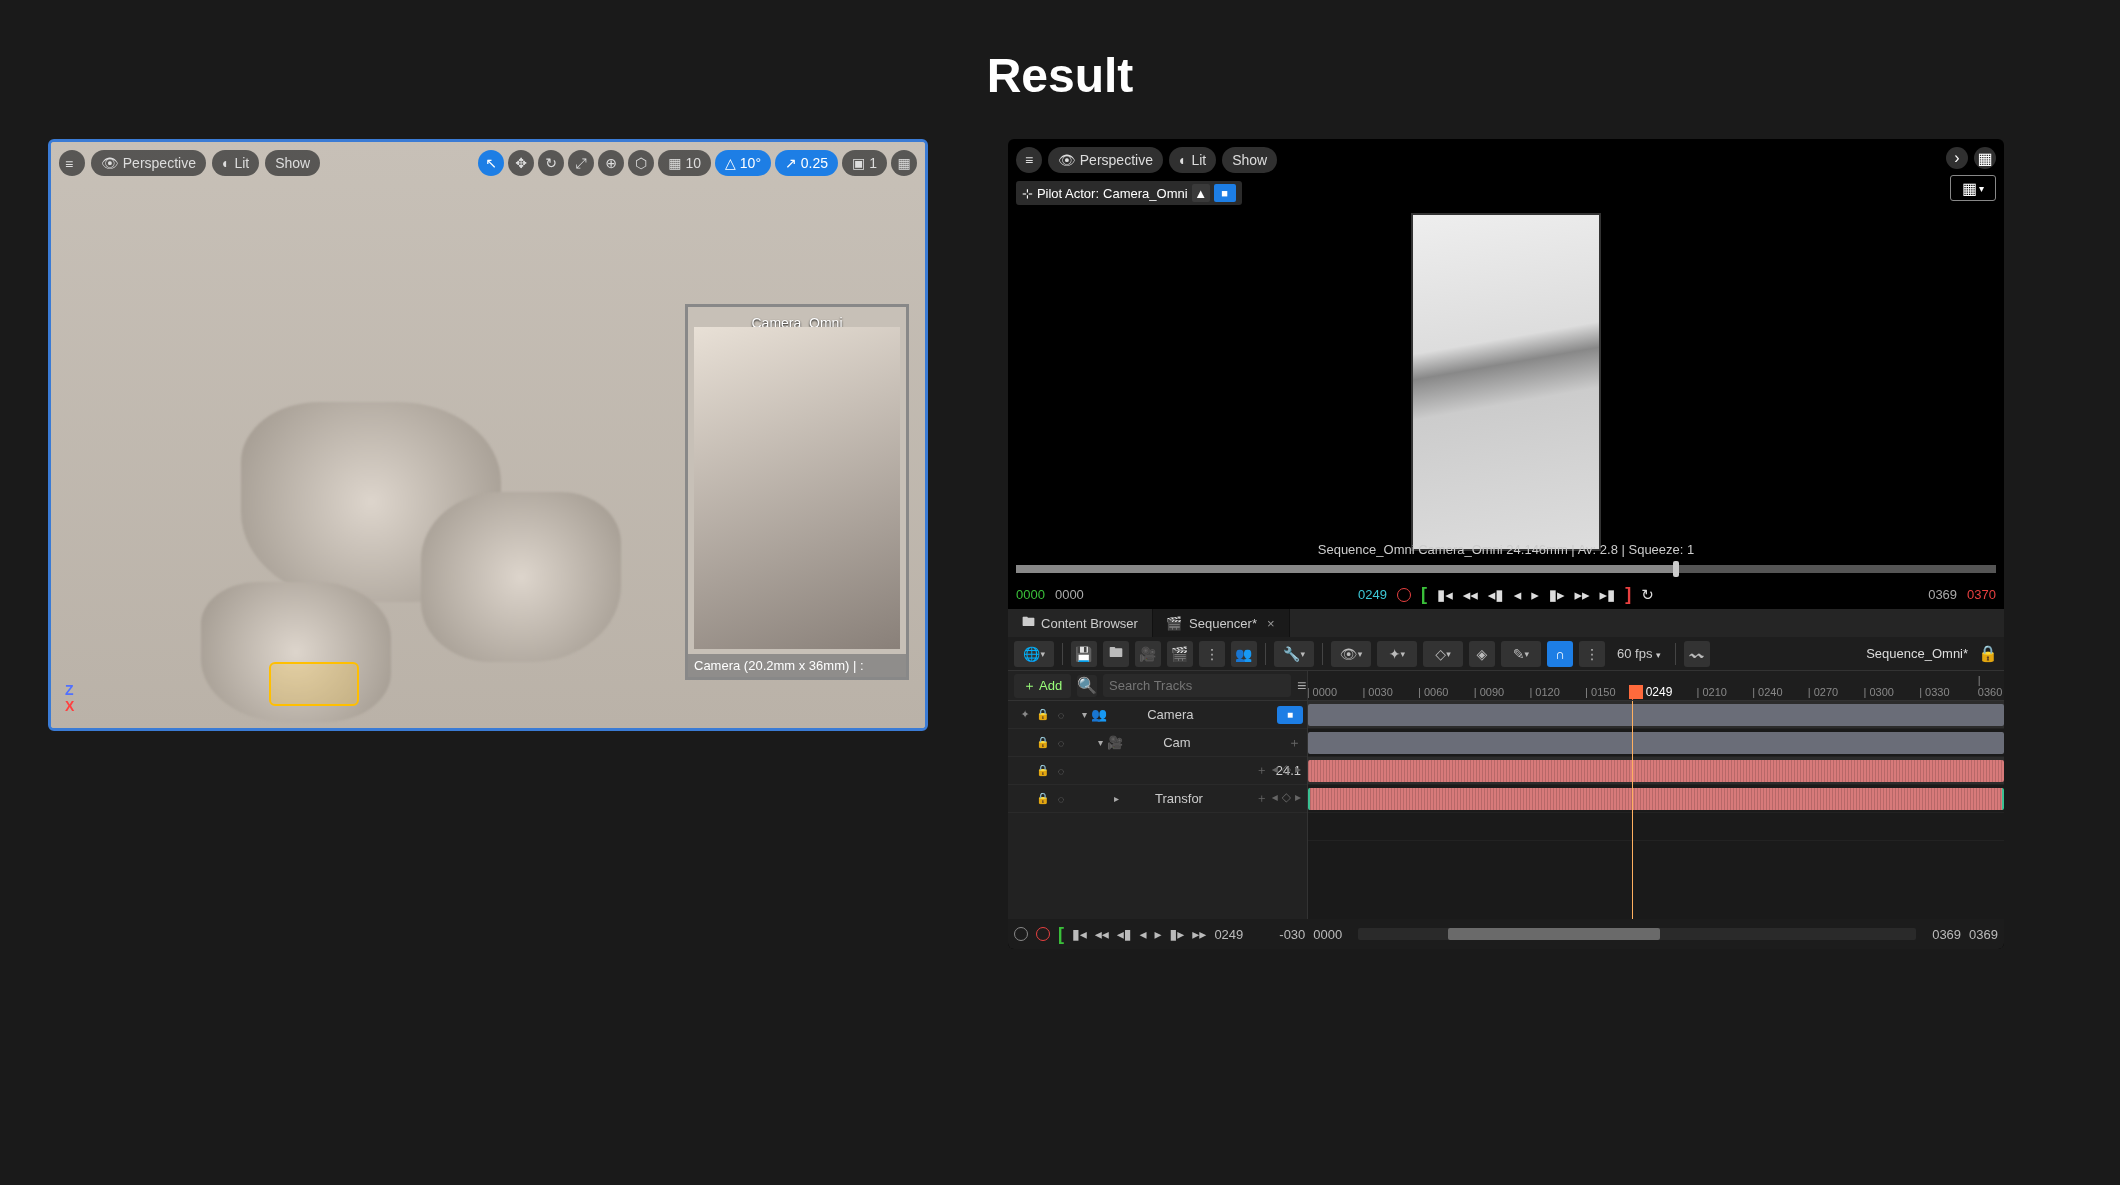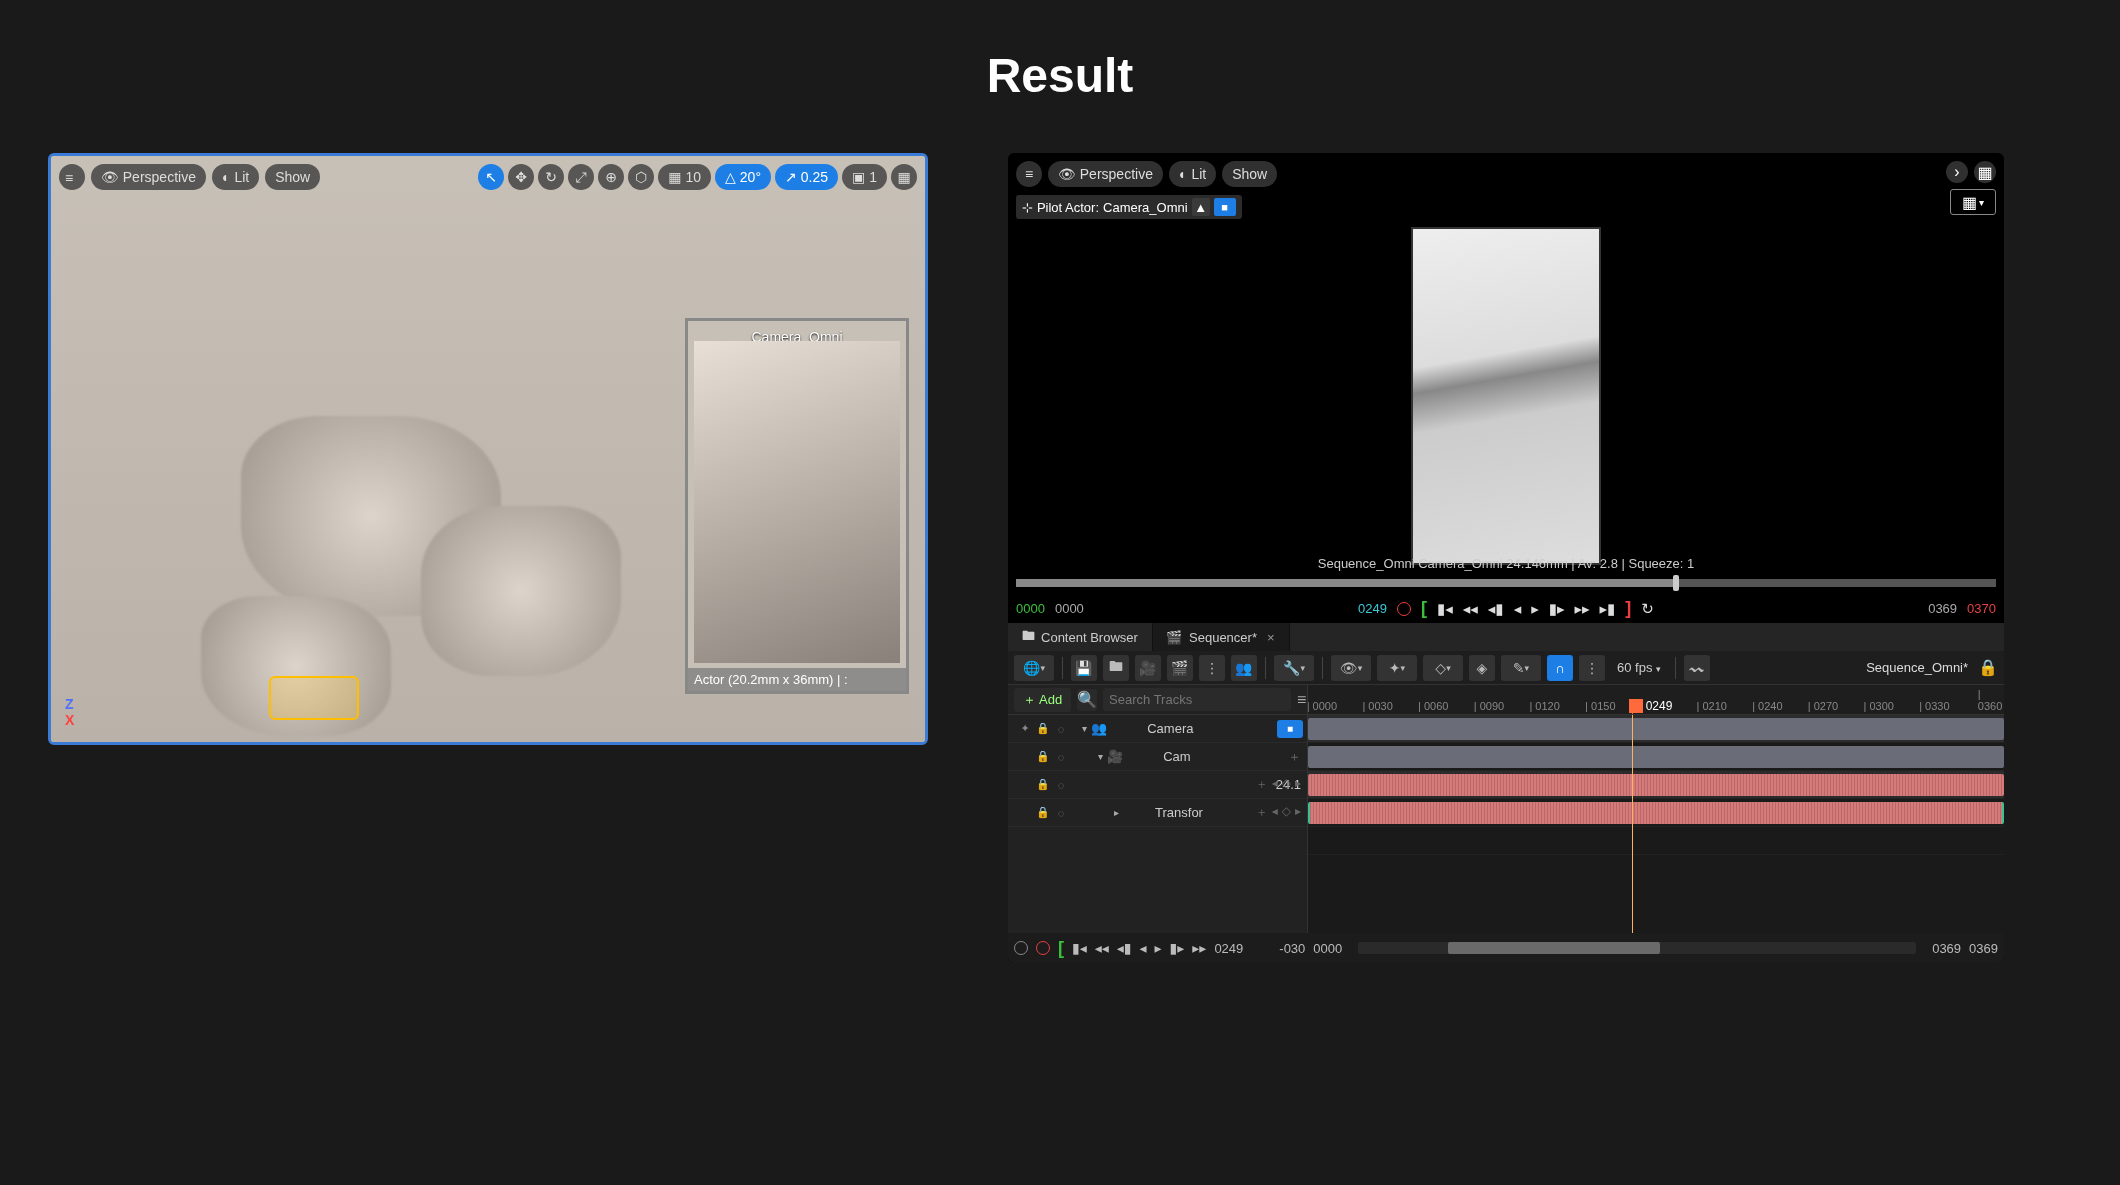--- a/index.html
+++ b/index.html
@@ -1,17 +1,17 @@
 <!DOCTYPE html>
 <html><head>
 <meta charset="utf-8">
 <style>
 * { margin:0; padding:0; box-sizing:border-box; font-family:-apple-system,BlinkMacSystemFont,"Segoe UI",Arial,sans-serif; }
 body { background:#1a1a1a; color:#fff; width:2120px; height:1185px; overflow:hidden; position:relative; }
-.page-title { font-size:48px; font-weight:700; text-align:center; padding-top:48px; padding-bottom:50px; }
+.page-title { font-size:48px; font-weight:700; text-align:center; padding-top:48px; padding-bottom:36px; }
 
 .panels { display:flex; gap:80px; padding:0 48px; }
 
 
 .viewport-left { width:880px; height:592px; background:#bfb8b0; border:3px solid #3a7bd5; border-radius:6px; position:relative; overflow:hidden; }
 .vp-toolbar { position:absolute; top:8px; left:8px; right:8px; display:flex; align-items:center; gap:6px; z-index:10; }
 .tb-btn,.tb-pill { height:26px; display:flex; align-items:center; justify-content:center; background:rgba(60,60,60,.8); border-radius:13px; padding:0 10px; font-size:14px; color:#ddd; cursor:pointer; gap:4px; }
 .tb-btn { border-radius:50%; width:26px; padding:0; }
 .tb-pill.blue { background:#1d7ee5; color:#fff; }
 .tb-btn.blue { background:#1d7ee5; color:#fff; }
@@ -166,40 +166,40 @@
           </div>
       <div class="tb-btn">
             <span>⬡</span>
           </div>
       <div class="tb-pill">
             <span>▦</span>
             <span>10</span>
           </div>
       <div class="tb-pill blue">
             <span>△</span>
-            <span>20°</span>
+            <span>10°</span>
           </div>
       <div class="tb-pill blue">
             <span>↗</span>
             <span>0.25</span>
           </div>
       <div class="tb-pill">
             <span>▣</span>
             <span>1</span>
           </div>
       <div class="tb-btn">
             <span>▦</span>
           </div>
     </div>
   </div>
 
   <div class="pip">
     <div class="pip-title">Camera_Omni</div>
     <div class="pip-scene"></div>
-    <div class="pip-footer">Actor (20.2mm x 36mm) | :</div>
+    <div class="pip-footer">Camera (20.2mm x 36mm) | :</div>
   </div>
 
   <div class="axis-gizmo">
     <span class="z">Z</span>
     <span class="x">X</span>
   </div>
 </div>
 
 <div class="viewport-right">
   <div class="vp-right-top">

